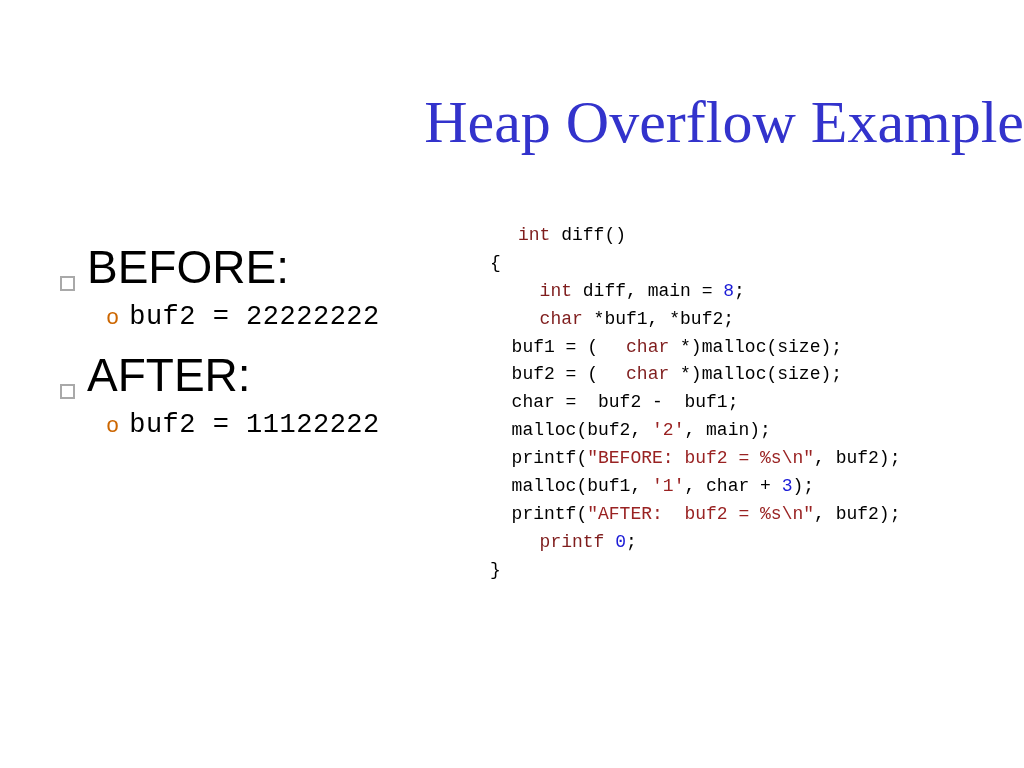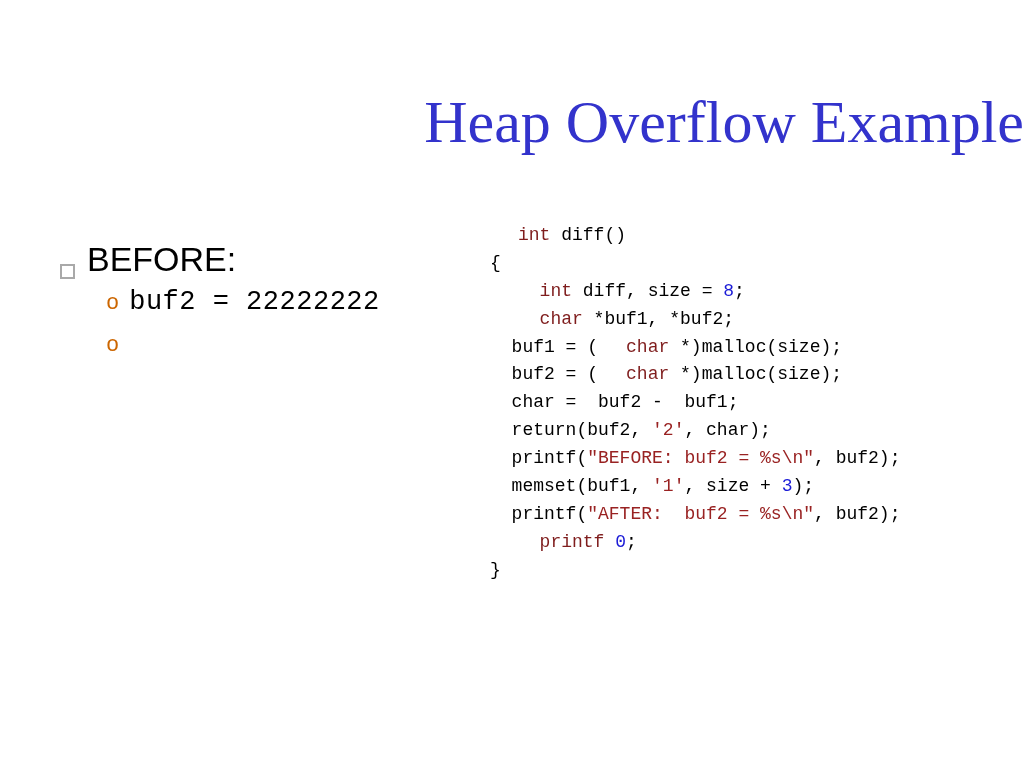--- a/index.html
+++ b/index.html
@@ -43,21 +43,21 @@
     height: 15px;
     border: 2px solid #a9a9a9;
     margin-right: 12px;
     flex-shrink: 0;
     box-sizing: border-box;
     position: relative;
     top: 8px;
   }
   .bullet-text {
     font-family: Arial, Helvetica, sans-serif;
-    font-size: 34px;
+    font-size: 46px;
     color: #000;
   }
   .sub-row {
     display: flex;
     align-items: baseline;
     margin-left: 46px;
     margin-bottom: 16px;
   }
   .o-bullet {
     font-family: "Courier New", monospace;
@@ -97,33 +97,38 @@
 
     <div class="bullet-row">
       <span class="square-bullet"></span>
       <span class="bullet-text">BEFORE:</span>
     </div>
     <div class="sub-row">
       <span class="o-bullet">o</span>
       <span class="sub-text">buf2 = 22222222</span>
     </div>
 
+    <div class="bullet-row">
+      <span class="square-bullet"></span>
+      <span class="bullet-text">AFTER:</span>
+    </div>
     <div class="sub-row">
       <span class="o-bullet">o</span>
+      <span class="sub-text">buf2 = 11122222</span>
     </div>
 
   </div>
 
   <div class="code-area"><span class="kw">int</span><span> diff()</span>
 <span>{</span>
-<span class="kw">  int</span><span> diff, size = </span><span class="num">8</span><span>;</span>
+<span class="kw">  int</span><span> diff, main = </span><span class="num">8</span><span>;</span>
 <span class="kw">  char</span><span> *buf1, *buf2;</span>
 <span>  buf1 = (</span><span class="kw">char</span><span> *)malloc(size);</span>
 <span>  buf2 = (</span><span class="kw">char</span><span> *)malloc(size);</span>
 <span>  char =  buf2 -  buf1;</span>
-<span>  return(buf2, </span><span class="str">'2'</span><span>, char);</span>
+<span>  malloc(buf2, </span><span class="str">'2'</span><span>, main);</span>
 <span>  printf(</span><span class="str">"BEFORE: buf2 = %s\n"</span><span>, buf2);</span>
-<span>  memset(buf1, </span><span class="str">'1'</span><span>, size + </span><span class="num">3</span><span>);</span>
+<span>  malloc(buf1, </span><span class="str">'1'</span><span>, char + </span><span class="num">3</span><span>);</span>
 <span>  printf(</span><span class="str">"AFTER:  buf2 = %s\n"</span><span>, buf2);</span>
 <span class="kw">  printf </span><span class="num">0</span><span>;</span>
 <span>}</span></div>
 
 </div>
 
 </body></html>

